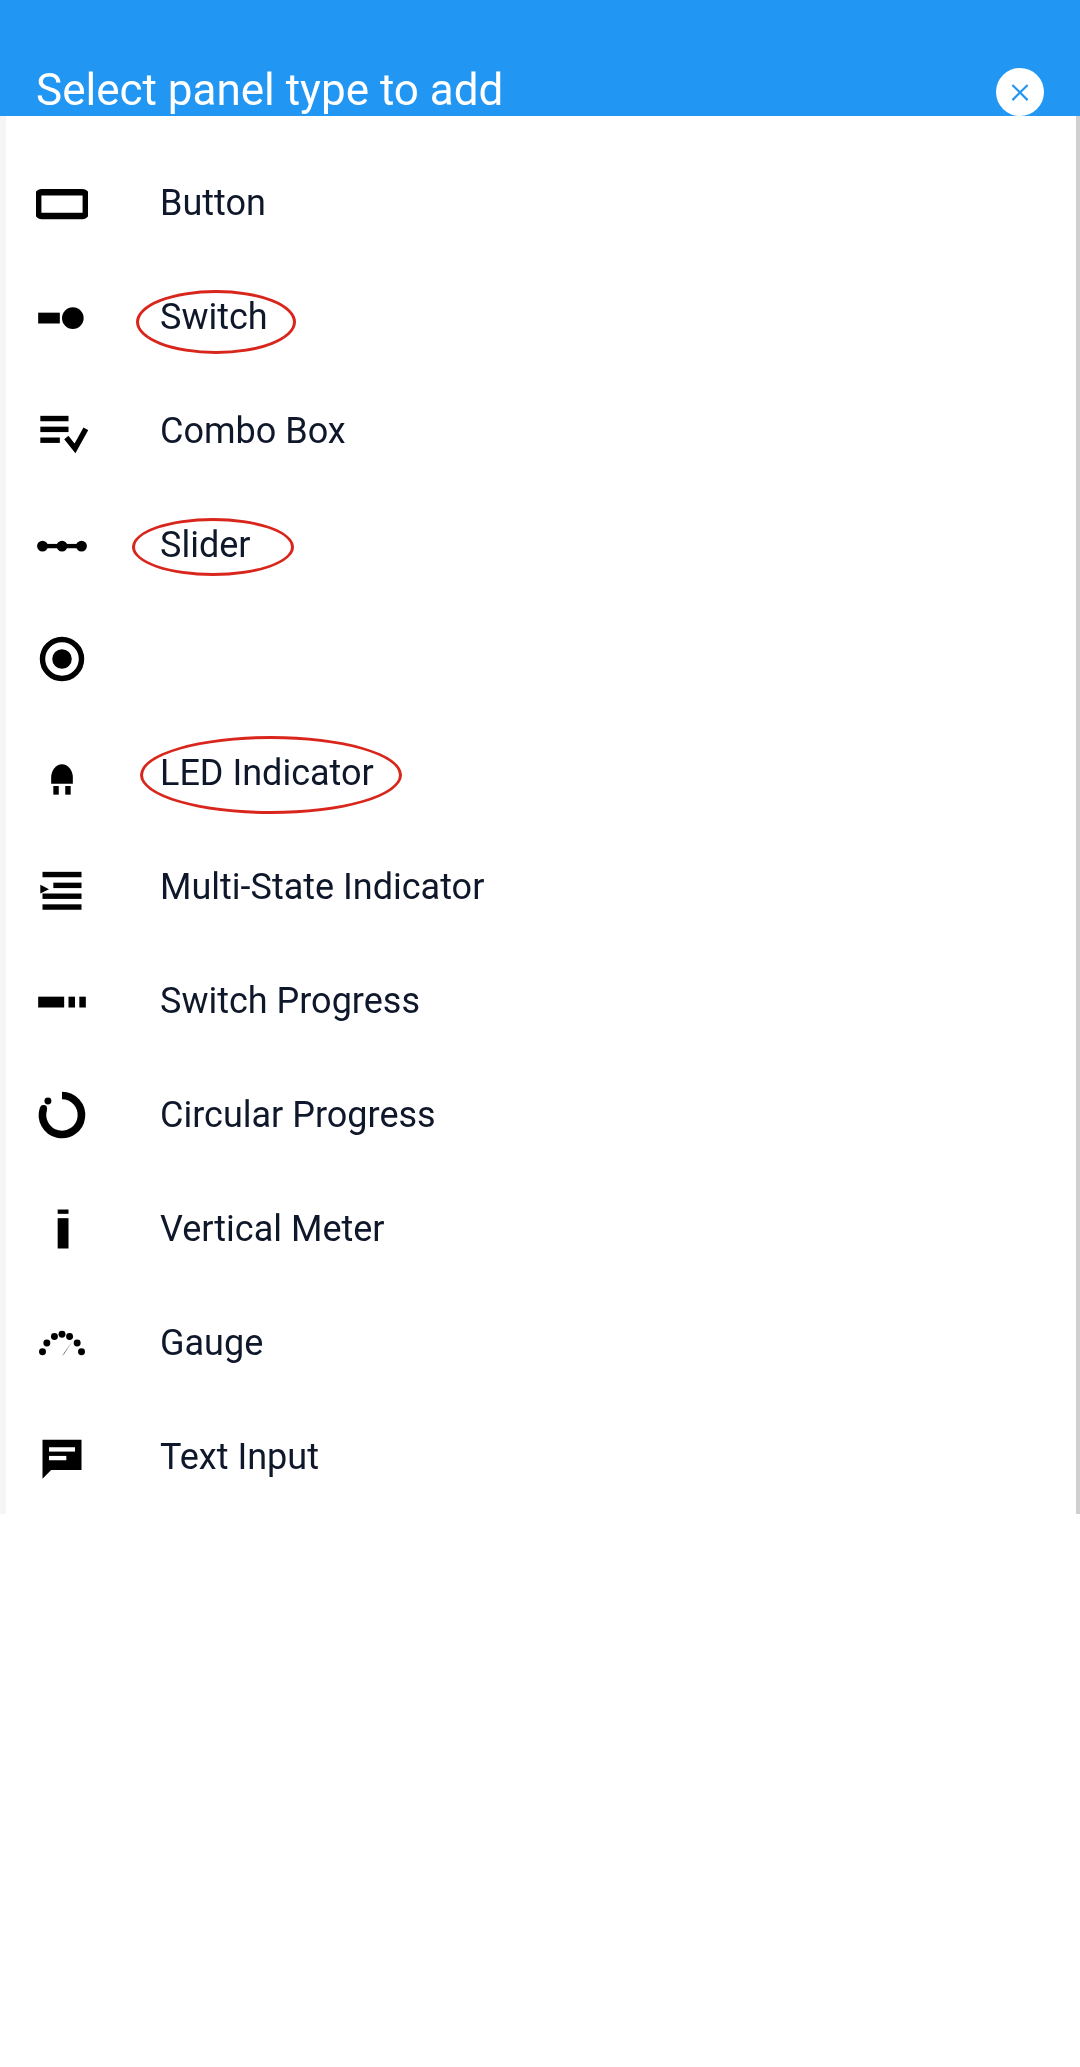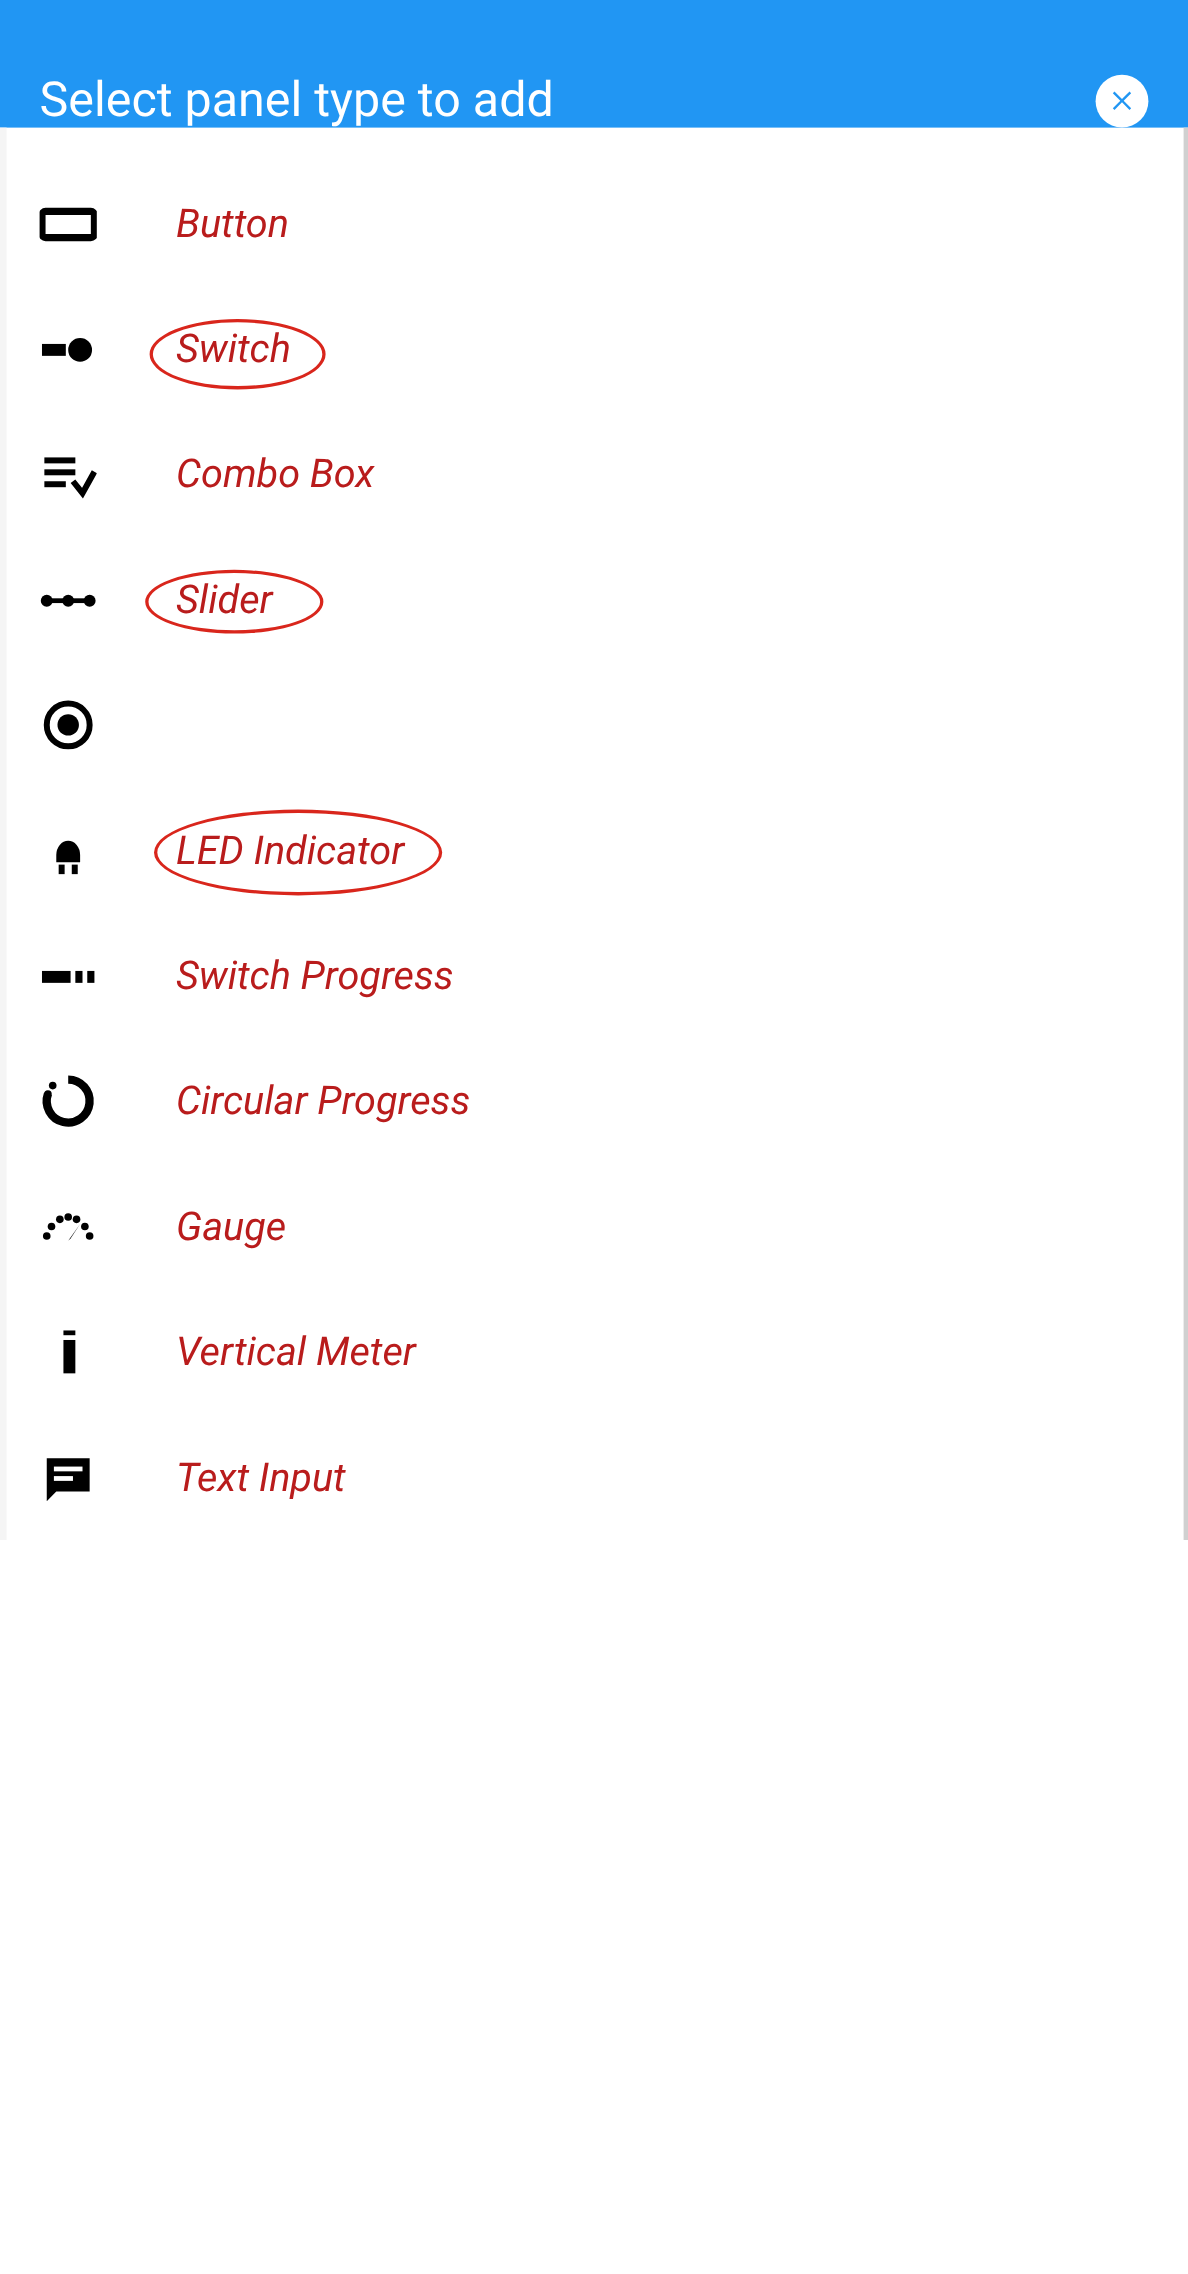--- a/index.html
+++ b/index.html
@@ -64,25 +64,24 @@
     color: #000;
   }
   .item .icon svg {
     width: 52px;
     height: 52px;
     display: block;
   }
   .item .label {
     font-size: 36px;
     font-weight: 400;
-    color: #b91c1c;
+    color: #0f172a;
     margin-left: 72px;
     position: relative;
     z-index: 1;
-    font-style: italic;
   }
   
   .annot {
     position: absolute;
     border: 3px solid #d9261c;
     border-radius: 50%;
     pointer-events: none;
     z-index: 0;
   }
   .strip-left {
@@ -182,20 +181,32 @@
         <svg viewBox="0 0 48 48">
           <path d="M14 28 a10 12 0 0 1 20 0 v6 h-20 z" fill="#000"></path>
           <rect x="16" y="36" width="5" height="8" fill="#000"></rect>
           <rect x="27" y="36" width="5" height="8" fill="#000"></rect>
         </svg>
       </span>
       <span class="annot" style="left:140px; top:20px; width:256px; height:72px;"></span>
       <span class="label">LED Indicator</span>
     </div>
 
+    <div class="item">
+      <span class="icon">
+        <svg viewBox="0 0 48 48">
+          <rect x="6" y="10" width="36" height="5" fill="#000"></rect>
+          <rect x="16" y="20" width="26" height="5" fill="#000"></rect>
+          <path d="M4 22 l8 4 l-8 4 z" fill="#000"></path>
+          <rect x="6" y="30" width="36" height="5" fill="#000"></rect>
+          <rect x="6" y="40" width="36" height="5" fill="#000"></rect>
+        </svg>
+      </span>
+      <span class="label">Multi-State Indicator</span>
+    </div>
 
     <div class="item">
       <span class="icon">
         <svg viewBox="0 0 48 48">
             <rect x="2" y="20" width="24" height="10" fill="#000"></rect>
             <rect x="30" y="20" width="6" height="10" fill="#000"></rect>
             <rect x="40" y="20" width="6" height="10" fill="#000"></rect>
           </svg>
       </span>
       <span class="label">Switch Progress</span>
@@ -203,20 +214,30 @@
 
     <div class="item">
       <span class="icon">
         <svg viewBox="0 0 48 48">
           <path d="M24 6 a18 18 0 1 1 -17 12" fill="none" stroke="#000" stroke-width="7" stroke-linecap="butt"></path>
           <circle cx="7" cy="18" r="3.2" fill="#000"></circle>
           <circle cx="11" cy="11" r="3.2" fill="#000"></circle>
         </svg>
       </span>
       <span class="label">Circular Progress</span>
+    </div>
+
+    <div class="item">
+      <span class="icon">
+        <svg viewBox="0 0 48 48">
+            <rect x="20" y="6" width="10" height="4" fill="#000"></rect>
+            <rect x="20" y="14" width="10" height="28" fill="#000"></rect>
+          </svg>
+      </span>
+      <span class="label">Vertical Meter</span>
     </div>
 
     <div class="item">
       <span class="icon">
         <svg viewBox="0 0 48 48">
           <g fill="#000">
             <circle cx="6" cy="32" r="3.2"></circle>
             <circle cx="10" cy="24" r="3.2"></circle>
             <circle cx="17" cy="18" r="3.2"></circle>
             <circle cx="24" cy="16" r="3.2"></circle>
@@ -226,30 +247,20 @@
           </g>
           <path d="M24 36 L34 22 L26 34 Z" fill="#000"></path>
         </svg>
       </span>
       <span class="label">Gauge</span>
     </div>
 
     <div class="item">
       <span class="icon">
         <svg viewBox="0 0 48 48">
-            <rect x="20" y="6" width="10" height="4" fill="#000"></rect>
-            <rect x="20" y="14" width="10" height="28" fill="#000"></rect>
-          </svg>
-      </span>
-      <span class="label">Vertical Meter</span>
-    </div>
-
-    <div class="item">
-      <span class="icon">
-        <svg viewBox="0 0 48 48">
           <path d="M6 8 h36 v28 h-28 l-8 8 z" fill="#000"></path>
           <rect x="12" y="15" width="24" height="4" fill="#fff"></rect>
           <rect x="12" y="23" width="16" height="4" fill="#fff"></rect>
         </svg>
       </span>
       <span class="label">Text Input</span>
     </div>
 
   </div>
 </div>

